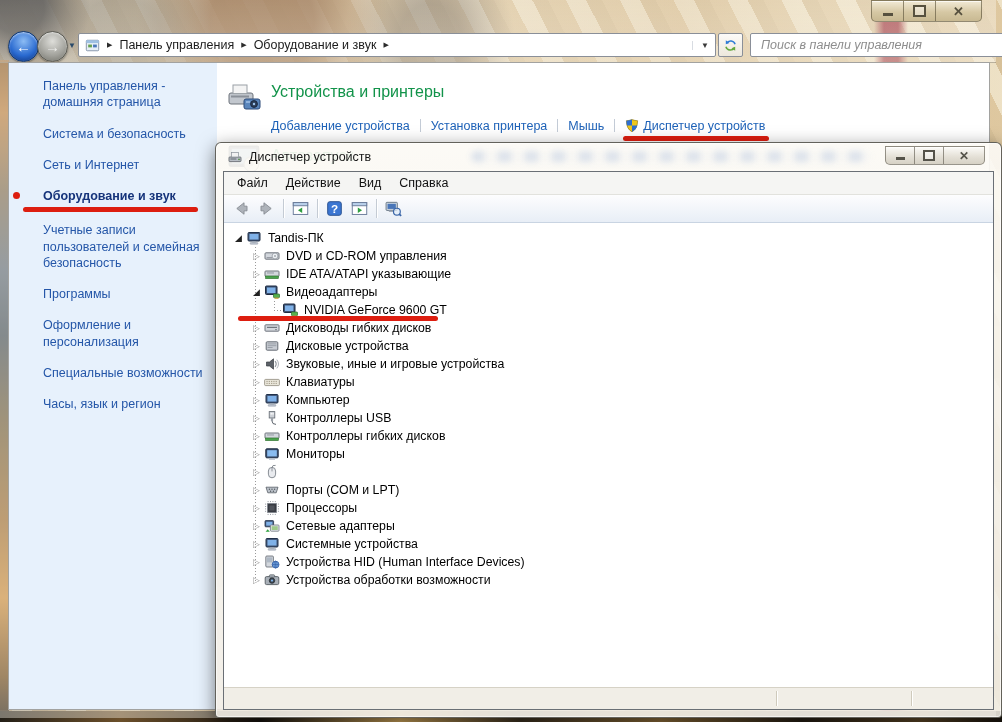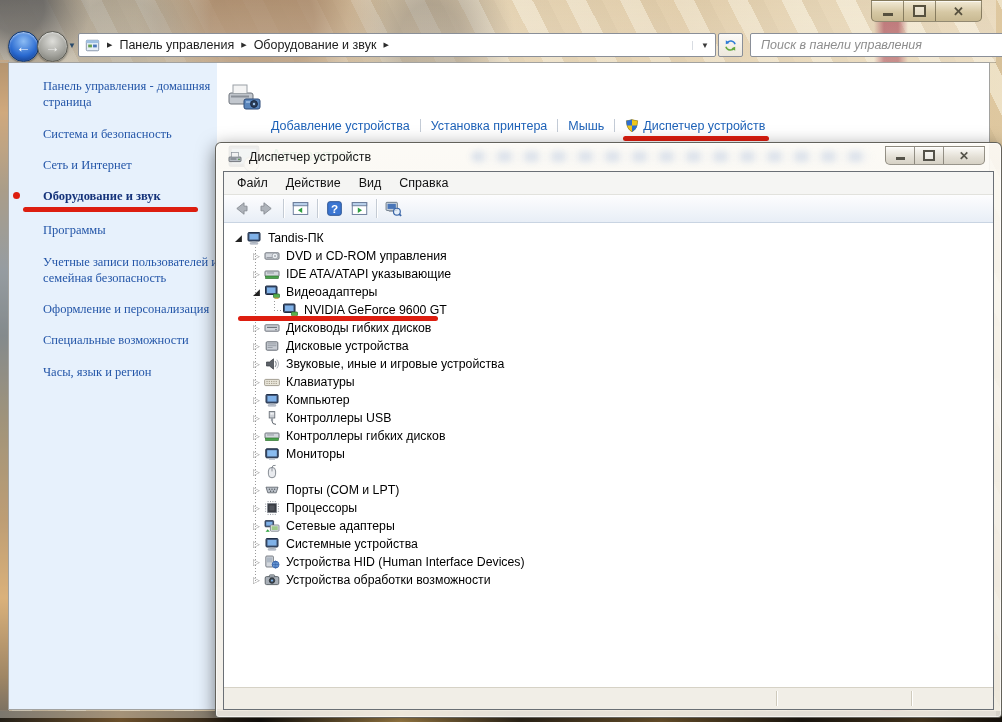--- a/index.html
+++ b/index.html
@@ -57,21 +57,21 @@
     display:flex;align-items:center;justify-content:center;}
   .searchbox{position:absolute;left:750px;top:33px;width:276px;height:24px;background:#fff;
     border:1px solid #8a8f98;border-radius:2px;display:flex;align-items:center;padding:0 6px 0 8px;box-sizing:border-box;}
   .searchbox input{flex:1;border:none;outline:none;font-family:"Liberation Sans",sans-serif;
     font-size:12.5px;font-style:italic;color:#555;background:transparent;}
   .searchbox input::placeholder{color:#8e8e8e;font-style:italic;}
   
   .sidebar{width:208px;background:#e7f1fc;padding:15px 0 0 14px;box-sizing:border-box;flex:none;}
   .sidebar ul{list-style:none;margin:0;padding:0;}
   .side-item{position:relative;width:176px;padding-left:20px;margin-bottom:15px;
-    font-size:12.5px;line-height:1.3;color:#2456a8;cursor:pointer;font-family:Liberation Serif, serif;}
+    font-size:12.5px;line-height:1.3;color:#2456a8;cursor:pointer;}
   .side-item.active{font-weight:bold;color:#15337a;margin-bottom:18px;}
   .anno-dot{position:absolute;left:-10px;top:4px;width:7px;height:7px;border-radius:50%;background:#dd1e10;}
   .side-underline{position:absolute;left:0;bottom:-8px;width:175px;height:5px;border-radius:3px;background:#dd1e10;}
   
   .main{flex:1;position:relative;background:#fff;padding:20px 0 0 10px;overflow:hidden;}
   .section-head{display:flex;align-items:flex-start;}
   .section-icon{width:36px;flex:none;margin-right:8px;margin-top:-3px;}
   .section-title{font-size:16px;color:#12934a;margin:0;font-weight:400;}
   .links-row{display:flex;align-items:center;margin:6px 0 0 44px;font-size:12.5px;}
   .cp-link{color:#1e62b8;text-decoration:none;white-space:nowrap;cursor:pointer;}
@@ -346,32 +346,33 @@
     </div>
     <div class="cp-lborder"></div>
     <div class="cp-bborder"></div>
     <div class="cp-body">
       <div class="sidebar">
         <ul id="side-list">
             <li class="side-item"><span>Панель управления - домашняя страница</span></li>
             <li class="side-item"><span>Система и безопасность</span></li>
             <li class="side-item"><span>Сеть и Интернет</span></li>
             <li class="side-item active"><span>Оборудование и звук</span><span class="anno-dot"></span><span class="side-underline"></span></li>
+            <li class="side-item"><span>Учетные записи пользователей и семейная безопасность</span></li>
             <li class="side-item"><span>Программы</span></li>
-            <li class="side-item"><span>Учетные записи пользователей и семейная безопасность</span></li>
             <li class="side-item"><span>Оформление и персонализация</span></li>
             <li class="side-item"><span>Специальные возможности</span></li>
             <li class="side-item"><span>Часы, язык и регион</span></li>
           </ul>
       </div>
       <div class="main">
         <div class="section-head">
           <svg class="section-icon" viewBox="0 0 36 32">
               <use href="#s-printer-cam"></use>
             </svg>
+          <h2 class="section-title">Устройства и принтеры</h2>
         </div>
         <div class="links-row" id="links-row">
             <span class="link-wrap">
               <a class="cp-link">Добавление устройства</a>
             </span>
             <span class="link-sep"></span>
             <span class="link-wrap">
               <a class="cp-link">Установка принтера</a>
             </span>
             <span class="link-sep"></span>

